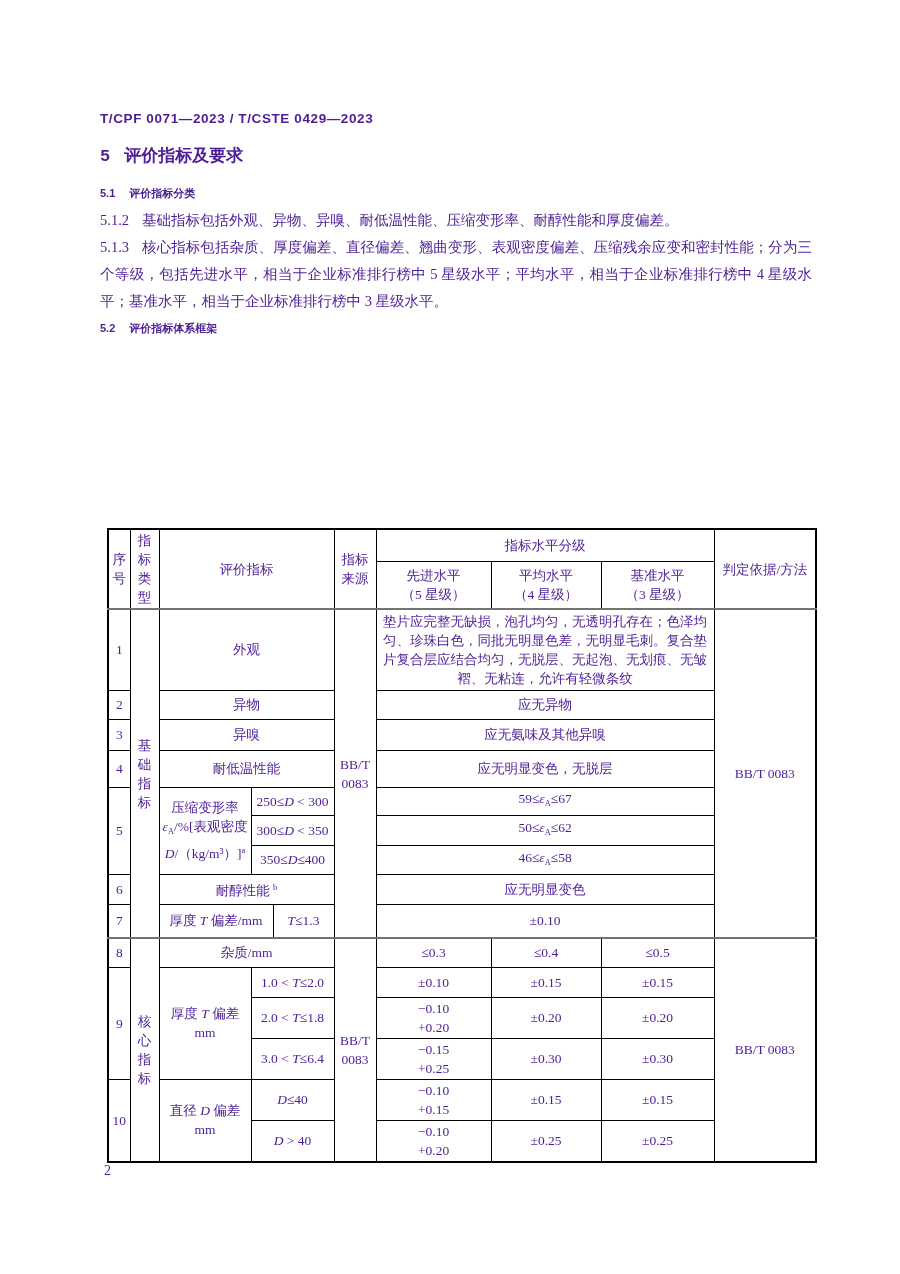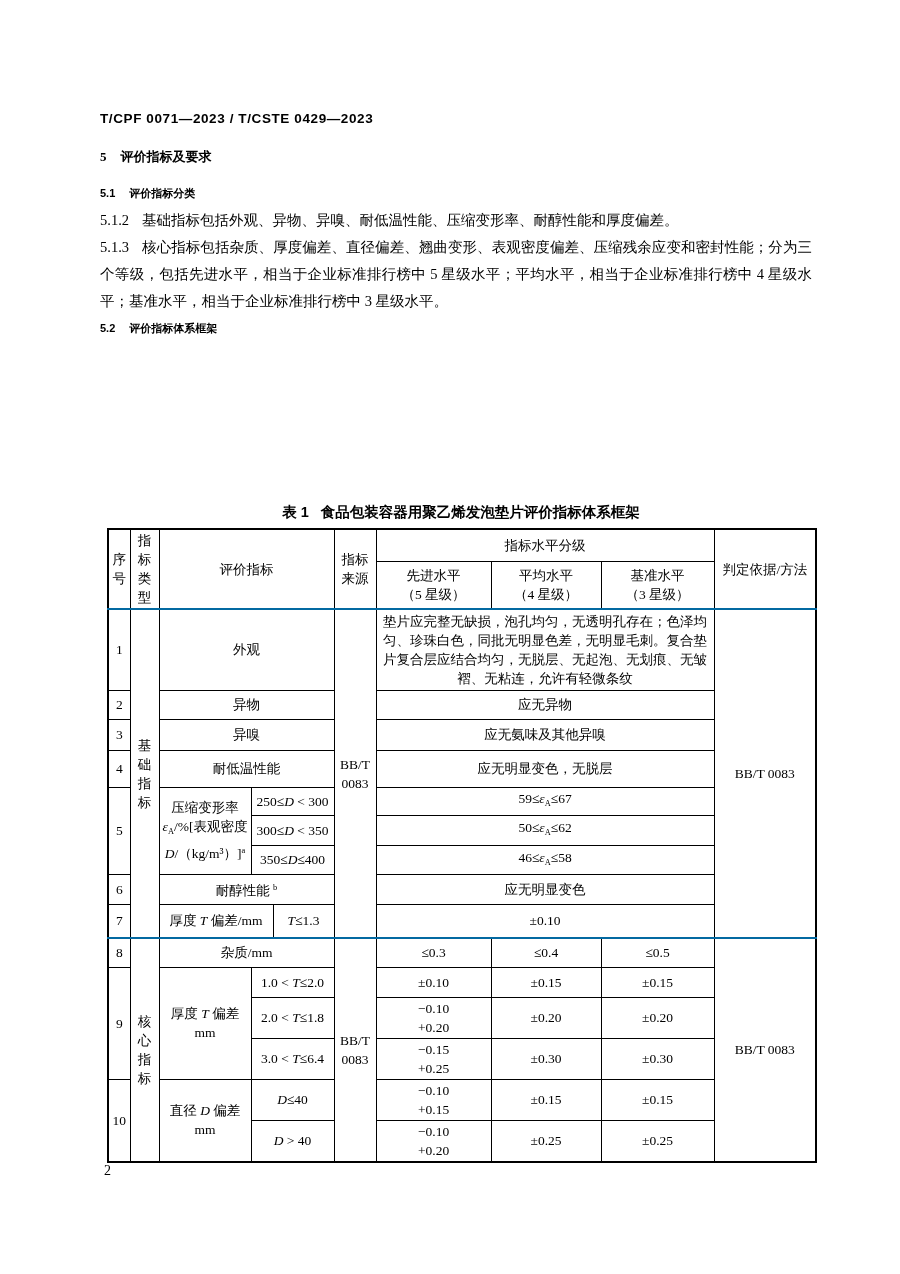--- a/index.html
+++ b/index.html
@@ -1,36 +1,36 @@
 <!DOCTYPE html>
 <html><head>
 <meta charset="utf-8">
 <style>
   html,body{margin:0;padding:0;background:#ffffff;}
-  .page{position:relative;width:900px;height:1218px;background:#ffffff;color:#000000;
+  .page{position:relative;width:900px;height:1218px;background:#ffffff;color:#4c1d95;
         font-family:"Liberation Serif","DejaVu Serif",serif;overflow:hidden;}
   .doc-header{position:absolute;left:100px;top:111px;font-family:"Liberation Sans","DejaVu Sans",sans-serif;
         font-weight:bold;font-size:13.5px;letter-spacing:0.6px;}
   .flow{position:absolute;left:100px;top:143px;width:712px;}
-  .h1{font-family:Liberation Serif, serif;font-weight:bold;font-size:13px;
+  .h1{font-family:Liberation Mono, monospace;font-weight:bold;font-size:17px;
       margin:0 0 10px 0;line-height:27px;}
   .h2{font-family:"Liberation Sans","DejaVu Sans",sans-serif;font-weight:bold;font-size:11px;
       margin:0;line-height:27px;}
   .h1 .num,.h2 .num{margin-right:14px;}
   .para{font-size:14.5px;line-height:27px;margin:0;text-align:justify;}
   .para .pnum{margin-right:13px;}
   .intro{font-size:14.5px;line-height:27px;margin:0;text-indent:29px;}
   .caption{position:absolute;left:107px;top:503px;width:708px;text-align:center;
       font-family:"Liberation Sans","DejaVu Sans",sans-serif;font-weight:bold;font-size:14.5px;}
   .caption .cap-label{margin-right:12px;}
   table.t1{position:absolute;left:107px;top:528px;width:708px;border-collapse:collapse;
       table-layout:fixed;border:2px solid #000;font-size:13.5px;}
   table.t1 td{border:1px solid #000;text-align:center;vertical-align:middle;
       padding:1px 2px;white-space:pre-line;line-height:19px;overflow:hidden;}
-  tr.thick td{border-top:2px solid #0369a1;}
+  tr.thick td{border-top:2px solid #737373;}
   td.desc{text-align:justify;padding:2px 6px;line-height:20px;}
   .seg-v{font-style:italic;}
   .seg-sub{font-size:0.62em;vertical-align:-0.3em;}
   .seg-sup{font-size:0.62em;vertical-align:0.55em;}
   .ha{height:29px}.hb{height:42px}
   .r1{height:81px}.r2{height:29px}.r3{height:31px}.r4{height:37px}
   .r5a{height:28px}.r5b{height:30px}.r5c{height:29px}
   .r6{height:30px}.r7{height:34px}
   .r8{height:29px}.r9a{height:30px}.r9b{height:36px}.r9c{height:40px}
   .r10a{height:37px}.r10b{height:38px}
@@ -44,23 +44,20 @@
   <div class="doc-header">T/CPF 0071—2023 / T/CSTE 0429—2023</div>
 
   <div class="flow">
     <p class="h1"><span class="num">5</span><span>评价指标及要求</span></p>
     <p class="h2"><span class="num">5.1</span><span>评价指标分类</span></p>
     <p class="para"><span class="pnum">5.1.2</span><span>基础指标包括外观、异物、异嗅、耐低温性能、压缩变形率、耐醇性能和厚度偏差。</span></p>
     <p class="para"><span class="pnum">5.1.3</span><span>核心指标包括杂质、厚度偏差、直径偏差、翘曲变形、表观密度偏差、压缩残余应变和密封性能；分为三个等级，包括先进水平，相当于企业标准排行榜中 5 星级水平；平均水平，相当于企业标准排行榜中 4 星级水平；基准水平，相当于企业标准排行榜中 3 星级水平。</span></p>
     <p class="h2"><span class="num">5.2</span><span>评价指标体系框架</span></p>
   </div>
 
-  <div class="caption">
-    <span class="cap-label">表 1</span><span>食品包装容器用聚乙烯发泡垫片评价指标体系框架</span>
-  </div>
 
   <table class="t1">
     <colgroup>
       <col style="width:22px">
         <col style="width:29px">
         <col style="width:92px">
         <col style="width:22px">
         <col style="width:61px">
       <col style="width:42px">
         <col style="width:115px">

